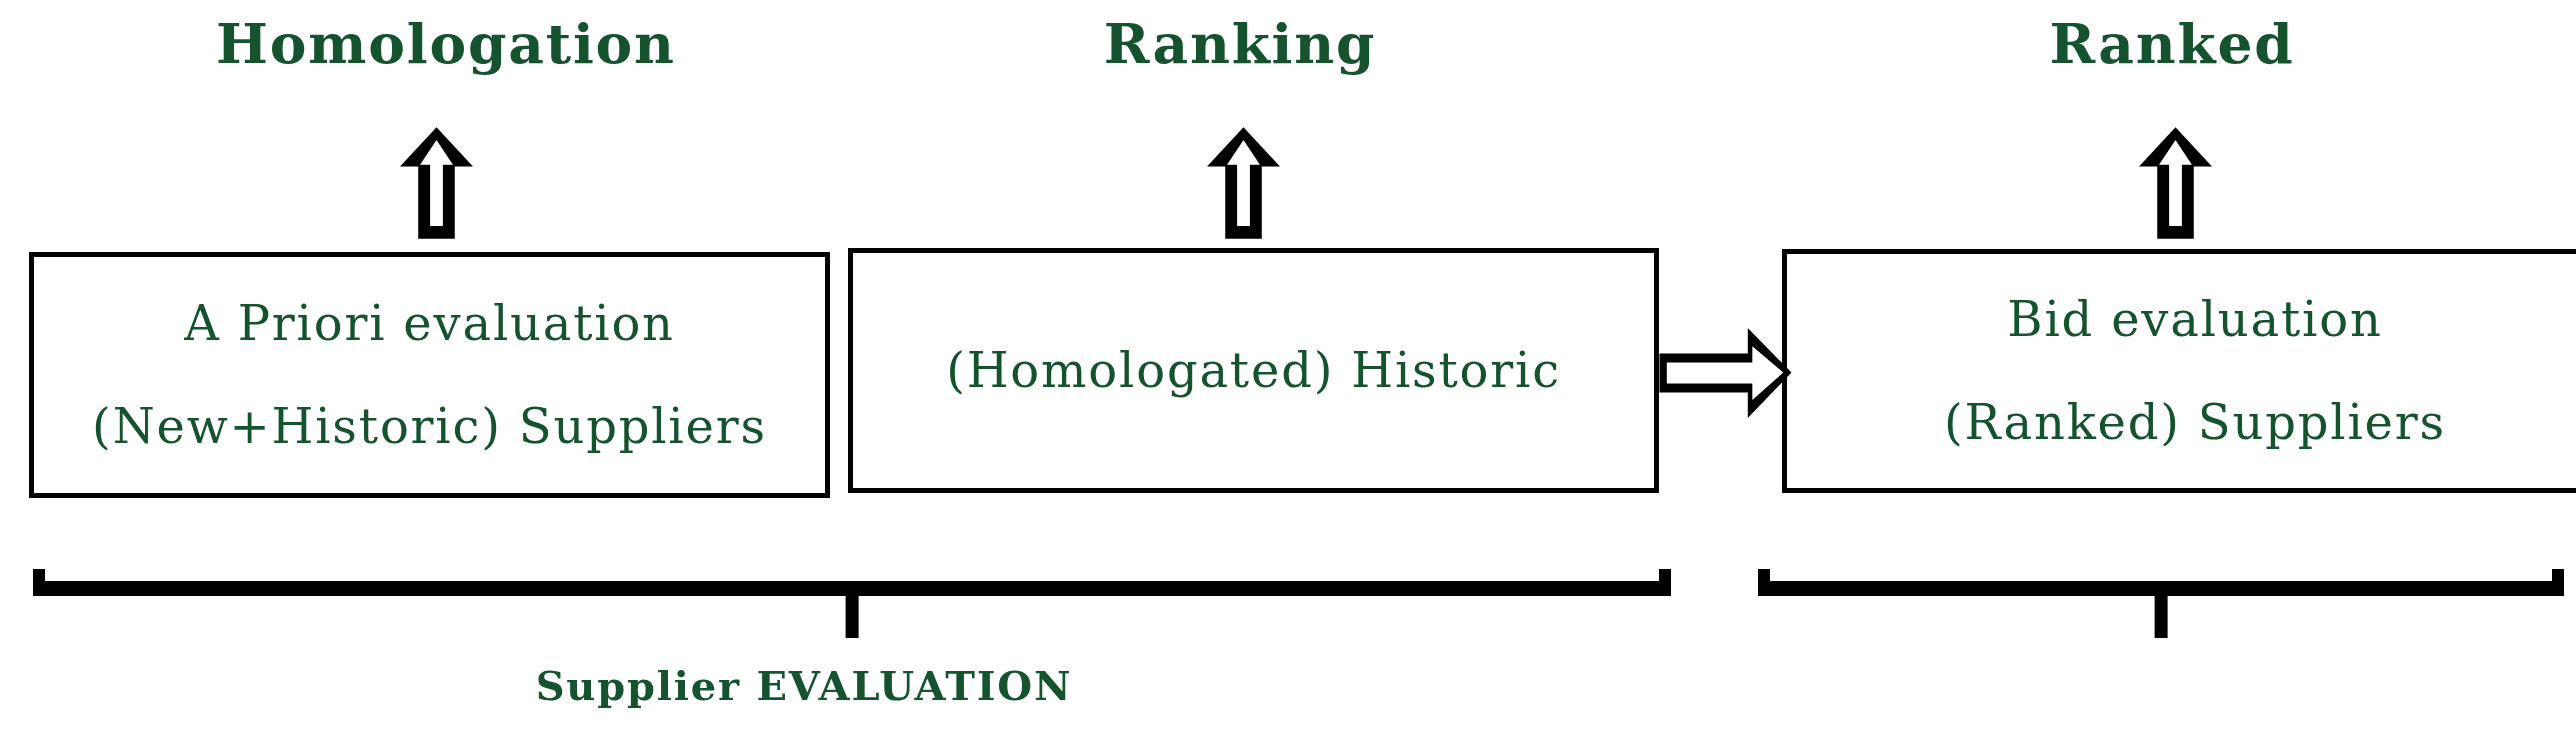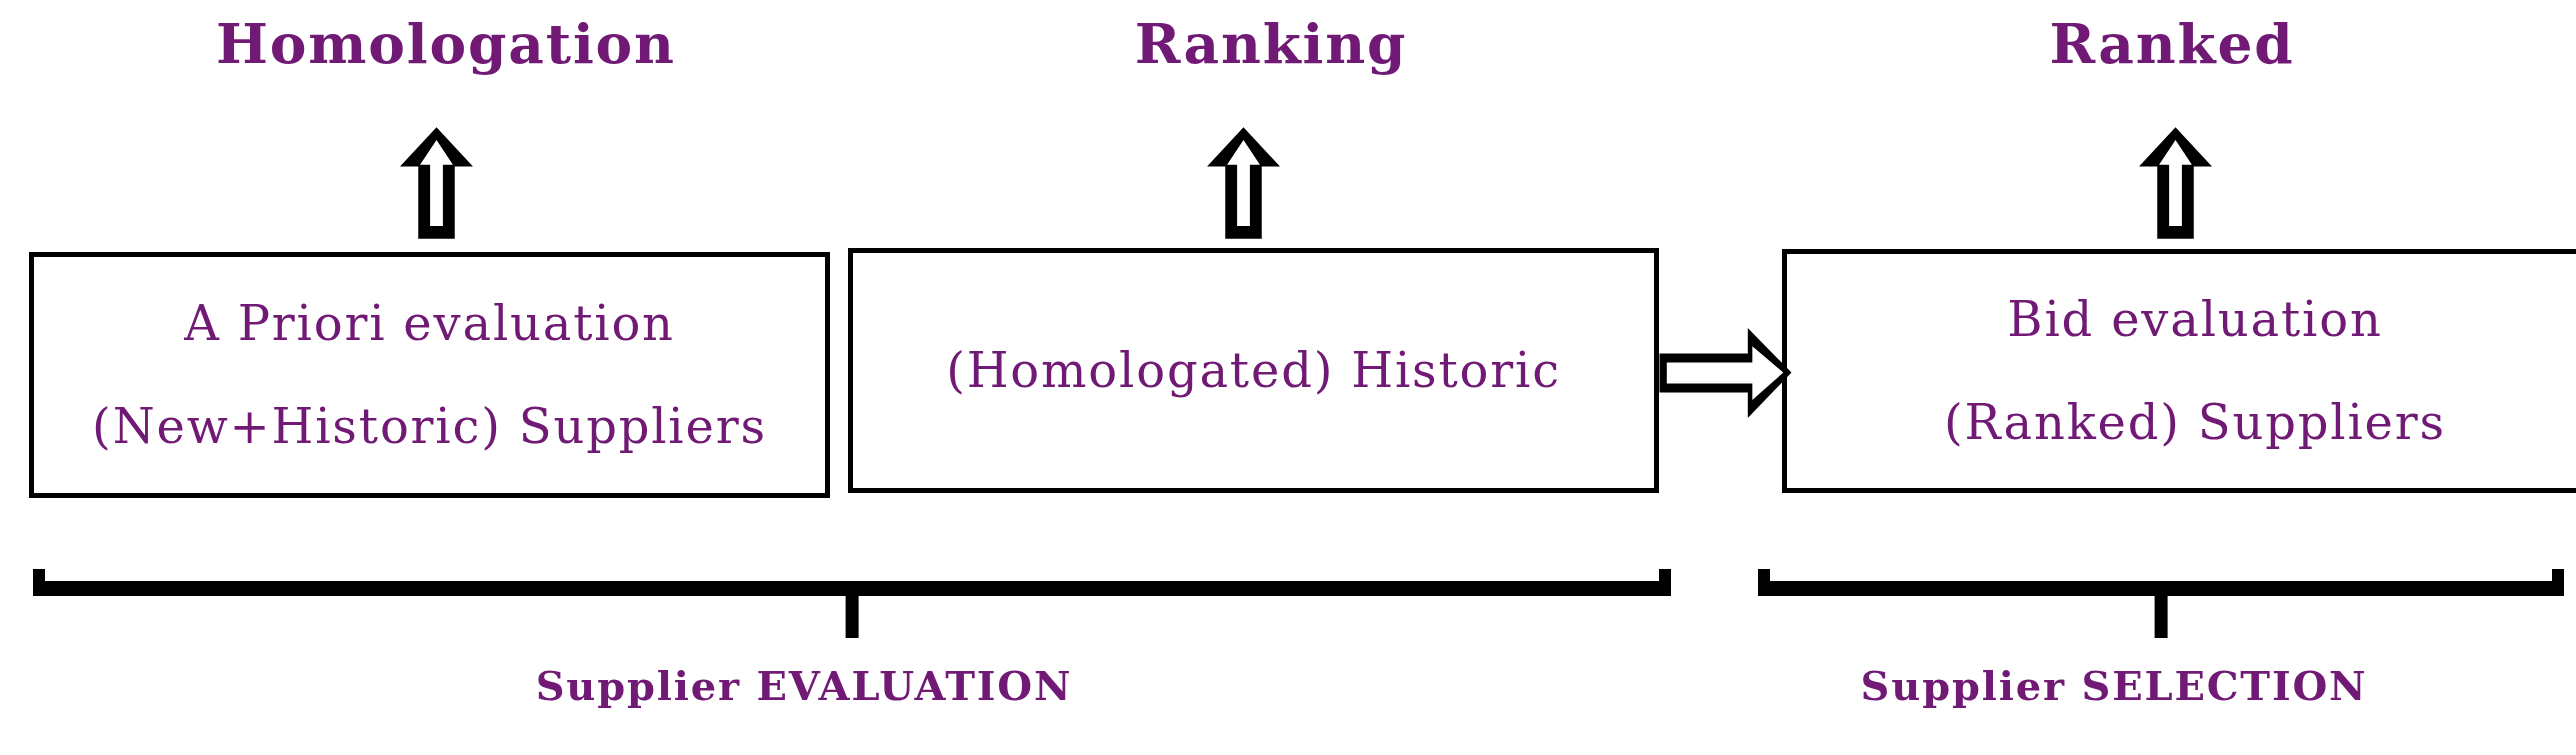--- a/index.html
+++ b/index.html
@@ -2,21 +2,21 @@
 <html style="font-size:14.6px"><head>
 <meta charset="utf-8">
 <style>
   html,body{margin:0;padding:0;background:#ffffff;}
   #canvas{
     position:relative;
     width:2576px;
     height:755px;
     background:#ffffff;
     font-family:"DejaVu Serif","Liberation Serif",serif;
-    color:#701a75;
+    color:#14532d;
     overflow:hidden;
   }
   .stage-title{
     position:absolute;
     top:11px;
     transform:translateX(-50%);
     font-size:55px;
     font-weight:bold;
     letter-spacing:1.8px;
     white-space:nowrap;
@@ -93,21 +93,21 @@
     letter-spacing:1.8px;
     white-space:nowrap;
   }
 </style>
 </head>
 <body>
 
 <div id="canvas">
 
   <div class="stage-title" style="left:446px;">Homologation</div>
-  <div class="stage-title" style="left:1240px;margin-left:31px;">Ranking</div>
+  <div class="stage-title" style="left:1240px;">Ranking</div>
   <div class="stage-title" style="left:2172px;">Ranked</div>
 
   <svg class="up-arrow" style="left:400px;" viewBox="0 0 80 122">
     <polygon points="40,0 80,43 60,43 60,122 20,122 20,43 0,43" fill="#000000"></polygon>
     <polygon points="40,14 58,41 47,41 47,108 33,108 33,41 22,41" fill="#ffffff"></polygon>
   </svg>
   <svg class="up-arrow" style="left:1207px;" viewBox="0 0 80 122">
     <polygon points="40,0 80,43 60,43 60,122 20,122 20,43 0,43" fill="#000000"></polygon>
     <polygon points="40,14 58,41 47,41 47,108 33,108 33,41 22,41" fill="#ffffff"></polygon>
   </svg>
@@ -143,16 +143,15 @@
   </div>
 
   <div class="bracket" style="left:1758px;width:806px;">
     <div class="tick-left"></div>
     <div class="bar"></div>
     <div class="tick-right"></div>
     <div class="stem"></div>
   </div>
 
   <div class="group-label" style="left:804px;">Supplier EVALUATION</div>
-  <div class="group-label" style="left:2114px;">Supplier SELECTION</div>
 
 </div>
 
 
 </body></html>

